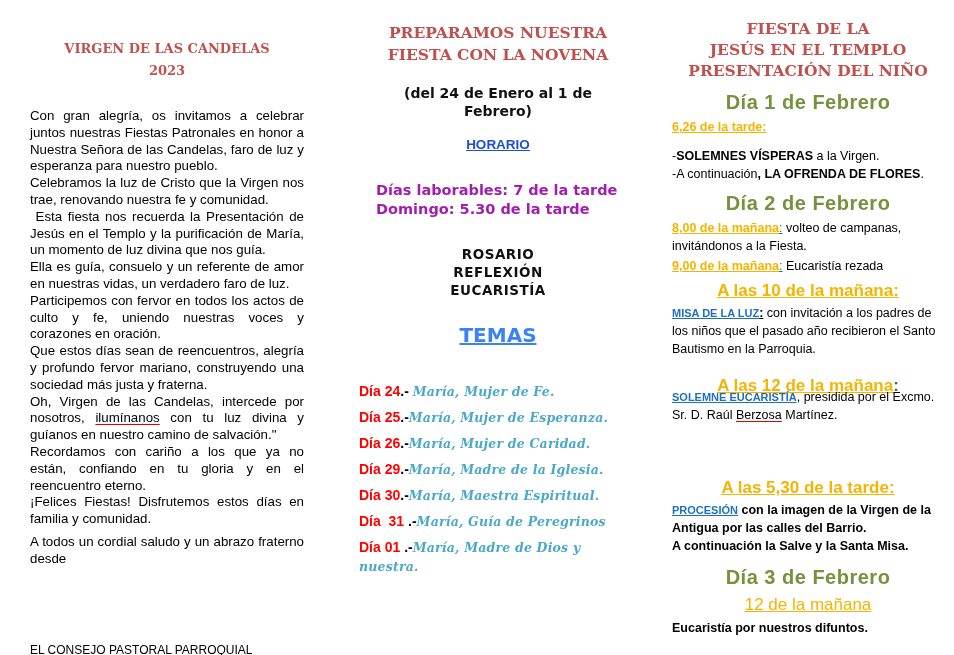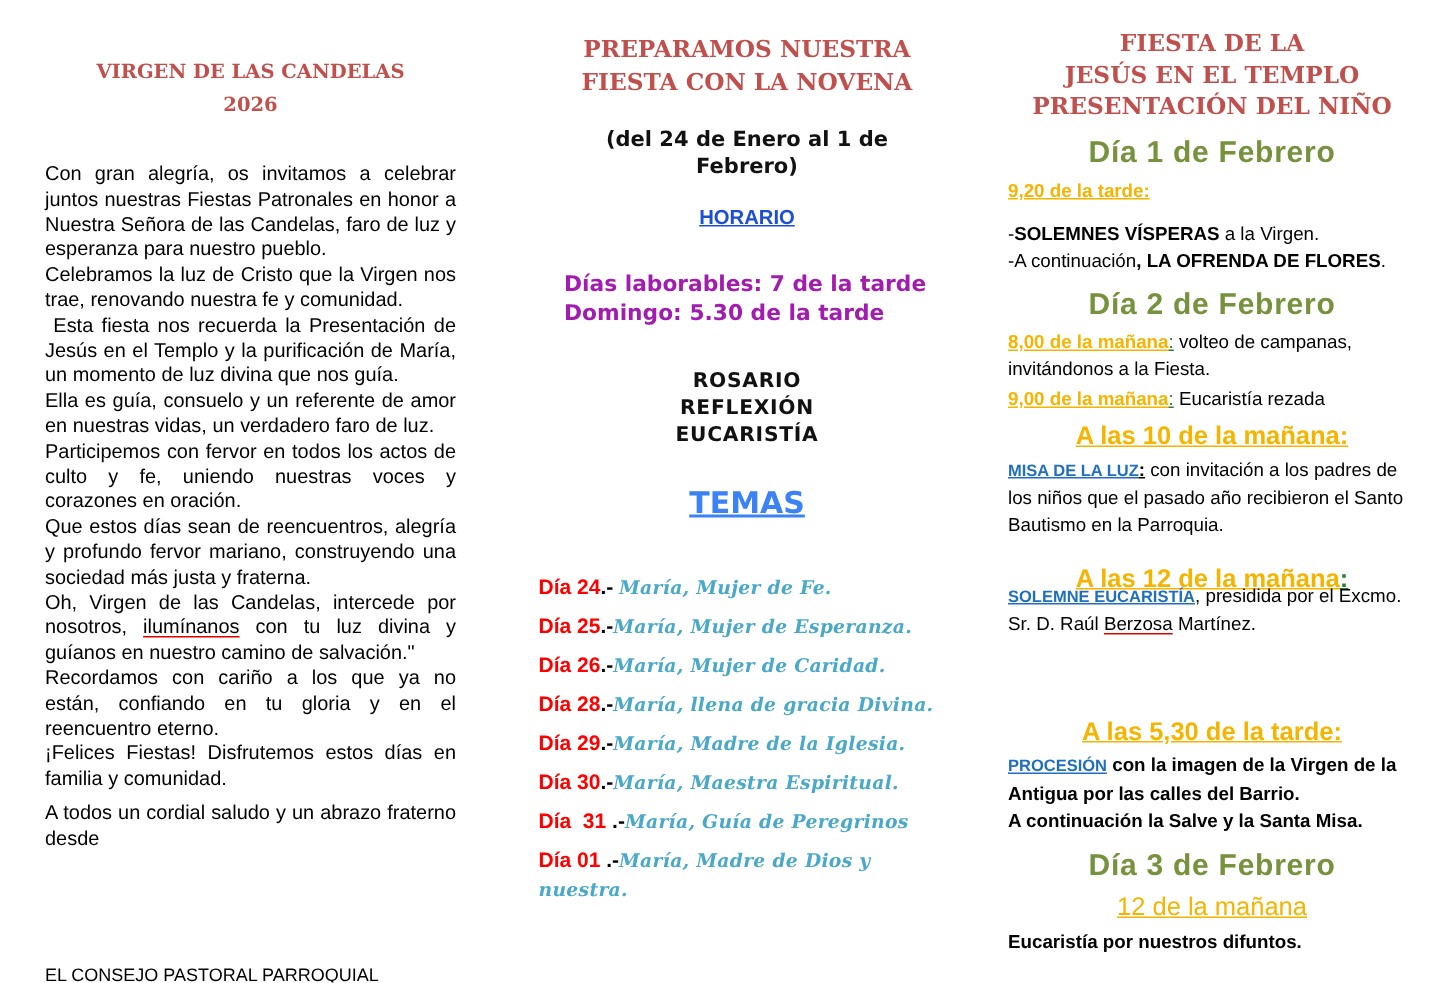--- a/index.html
+++ b/index.html
@@ -39,21 +39,21 @@
   .blue-u { color:#1f6fbf; text-decoration:underline; font-weight:bold; font-size:11px; }
   .green-colon { color:#2e7d32; text-decoration:underline; }
   b { font-weight:bold; }
 </style>
 </head>
 <body>
 
 <div id="col1" class="col">
   <div class="title serif-title">
     <div>VIRGEN DE LAS CANDELAS</div>
-    <div>2026</div>
+    <div>2023</div>
   </div>
   <div class="body">
     <p>Con gran alegría, os invitamos a celebrar juntos nuestras Fiestas Patronales en honor a Nuestra Señora de las Candelas, faro de luz y esperanza para nuestro pueblo.</p>
     <p>Celebramos la luz de Cristo que la Virgen nos trae, renovando nuestra fe y comunidad.</p>
     <p style="white-space:pre-wrap"> Esta fiesta nos recuerda la Presentación de Jesús en el Templo y la purificación de María, un momento de luz divina que nos guía.</p>
     <p>Ella es guía, consuelo y un referente de amor en nuestras vidas, un verdadero faro de luz.</p>
     <p>Participemos con fervor en todos los actos de culto y fe, uniendo nuestras voces y corazones en oración.</p>
     <p>Que estos días sean de reencuentros, alegría y profundo fervor mariano, construyendo una sociedad más justa y fraterna.</p>
     <p><span>Oh, Virgen de las Candelas, intercede por nosotros, </span><span class="spell">ilumínanos</span><span> con tu luz divina y guíanos en nuestro camino de salvación."</span></p>
     <p>Recordamos con cariño a los que ya no están, confiando en tu gloria y en el reencuentro eterno.</p>
@@ -80,37 +80,36 @@
   <div class="acts">
     <div>ROSARIO</div>
     <div>REFLEXIÓN</div>
     <div>EUCARISTÍA</div>
   </div>
   <div class="temas">TEMAS</div>
   <div class="list">
     <div class="item"><span class="day" style="white-space:pre">Día 24</span><span class="sep" style="white-space:pre">.- </span><span class="theme">María, Mujer de Fe.</span></div>
     <div class="item"><span class="day" style="white-space:pre">Día 25</span><span class="sep">.-</span><span class="theme">María, Mujer de Esperanza.</span></div>
     <div class="item"><span class="day" style="white-space:pre">Día 26</span><span class="sep">.-</span><span class="theme">María, Mujer de Caridad.</span></div>
-    <div class="item"><span class="day" style="white-space:pre">Día 28</span><span class="sep">.-</span><span class="theme">María, llena de gracia Divina.</span></div>
     <div class="item"><span class="day" style="white-space:pre">Día 29</span><span class="sep">.-</span><span class="theme">María, Madre de la Iglesia.</span></div>
     <div class="item"><span class="day" style="white-space:pre">Día 30</span><span class="sep">.-</span><span class="theme">María, Maestra Espiritual.</span></div>
     <div class="item"><span class="day" style="white-space:pre">Día  31 </span><span class="sep">.-</span><span class="theme">María, Guía de Peregrinos</span></div>
     <div class="item"><span class="day" style="white-space:pre">Día 01 </span><span class="sep">.-</span><span class="theme">María, Madre de Dios y nuestra.</span></div>
   </div>
 </div>
 
 <div id="col3" class="col">
   <div class="title serif-title">
     <div>FIESTA DE LA</div>
     <div>JESÚS EN EL TEMPLO</div>
     <div>PRESENTACIÓN DEL NIÑO</div>
   </div>
 
   <div class="day-h" style="top:91px">Día 1 de Febrero</div>
-  <div class="txt" style="top:118px"><span class="time-u">9,20 de la tarde:</span></div>
+  <div class="txt" style="top:118px"><span class="time-u">6,26 de la tarde:</span></div>
   <div class="txt" style="top:147px">
     <div>-<b>SOLEMNES VÍSPERAS</b><span> a la Virgen.</span></div>
     <div><span>-A continuación</span><b>, LA OFRENDA DE FLORES</b><span>.</span></div>
   </div>
 
   <div class="day-h" style="top:192px">Día 2 de Febrero</div>
   <div class="txt" style="top:219px">
     <span class="time-u">8,00 de la mañana</span><span class="green-colon">:</span><span> volteo de campanas, invitándonos a la Fiesta.</span>
   </div>
   <div class="txt" style="top:257px">

